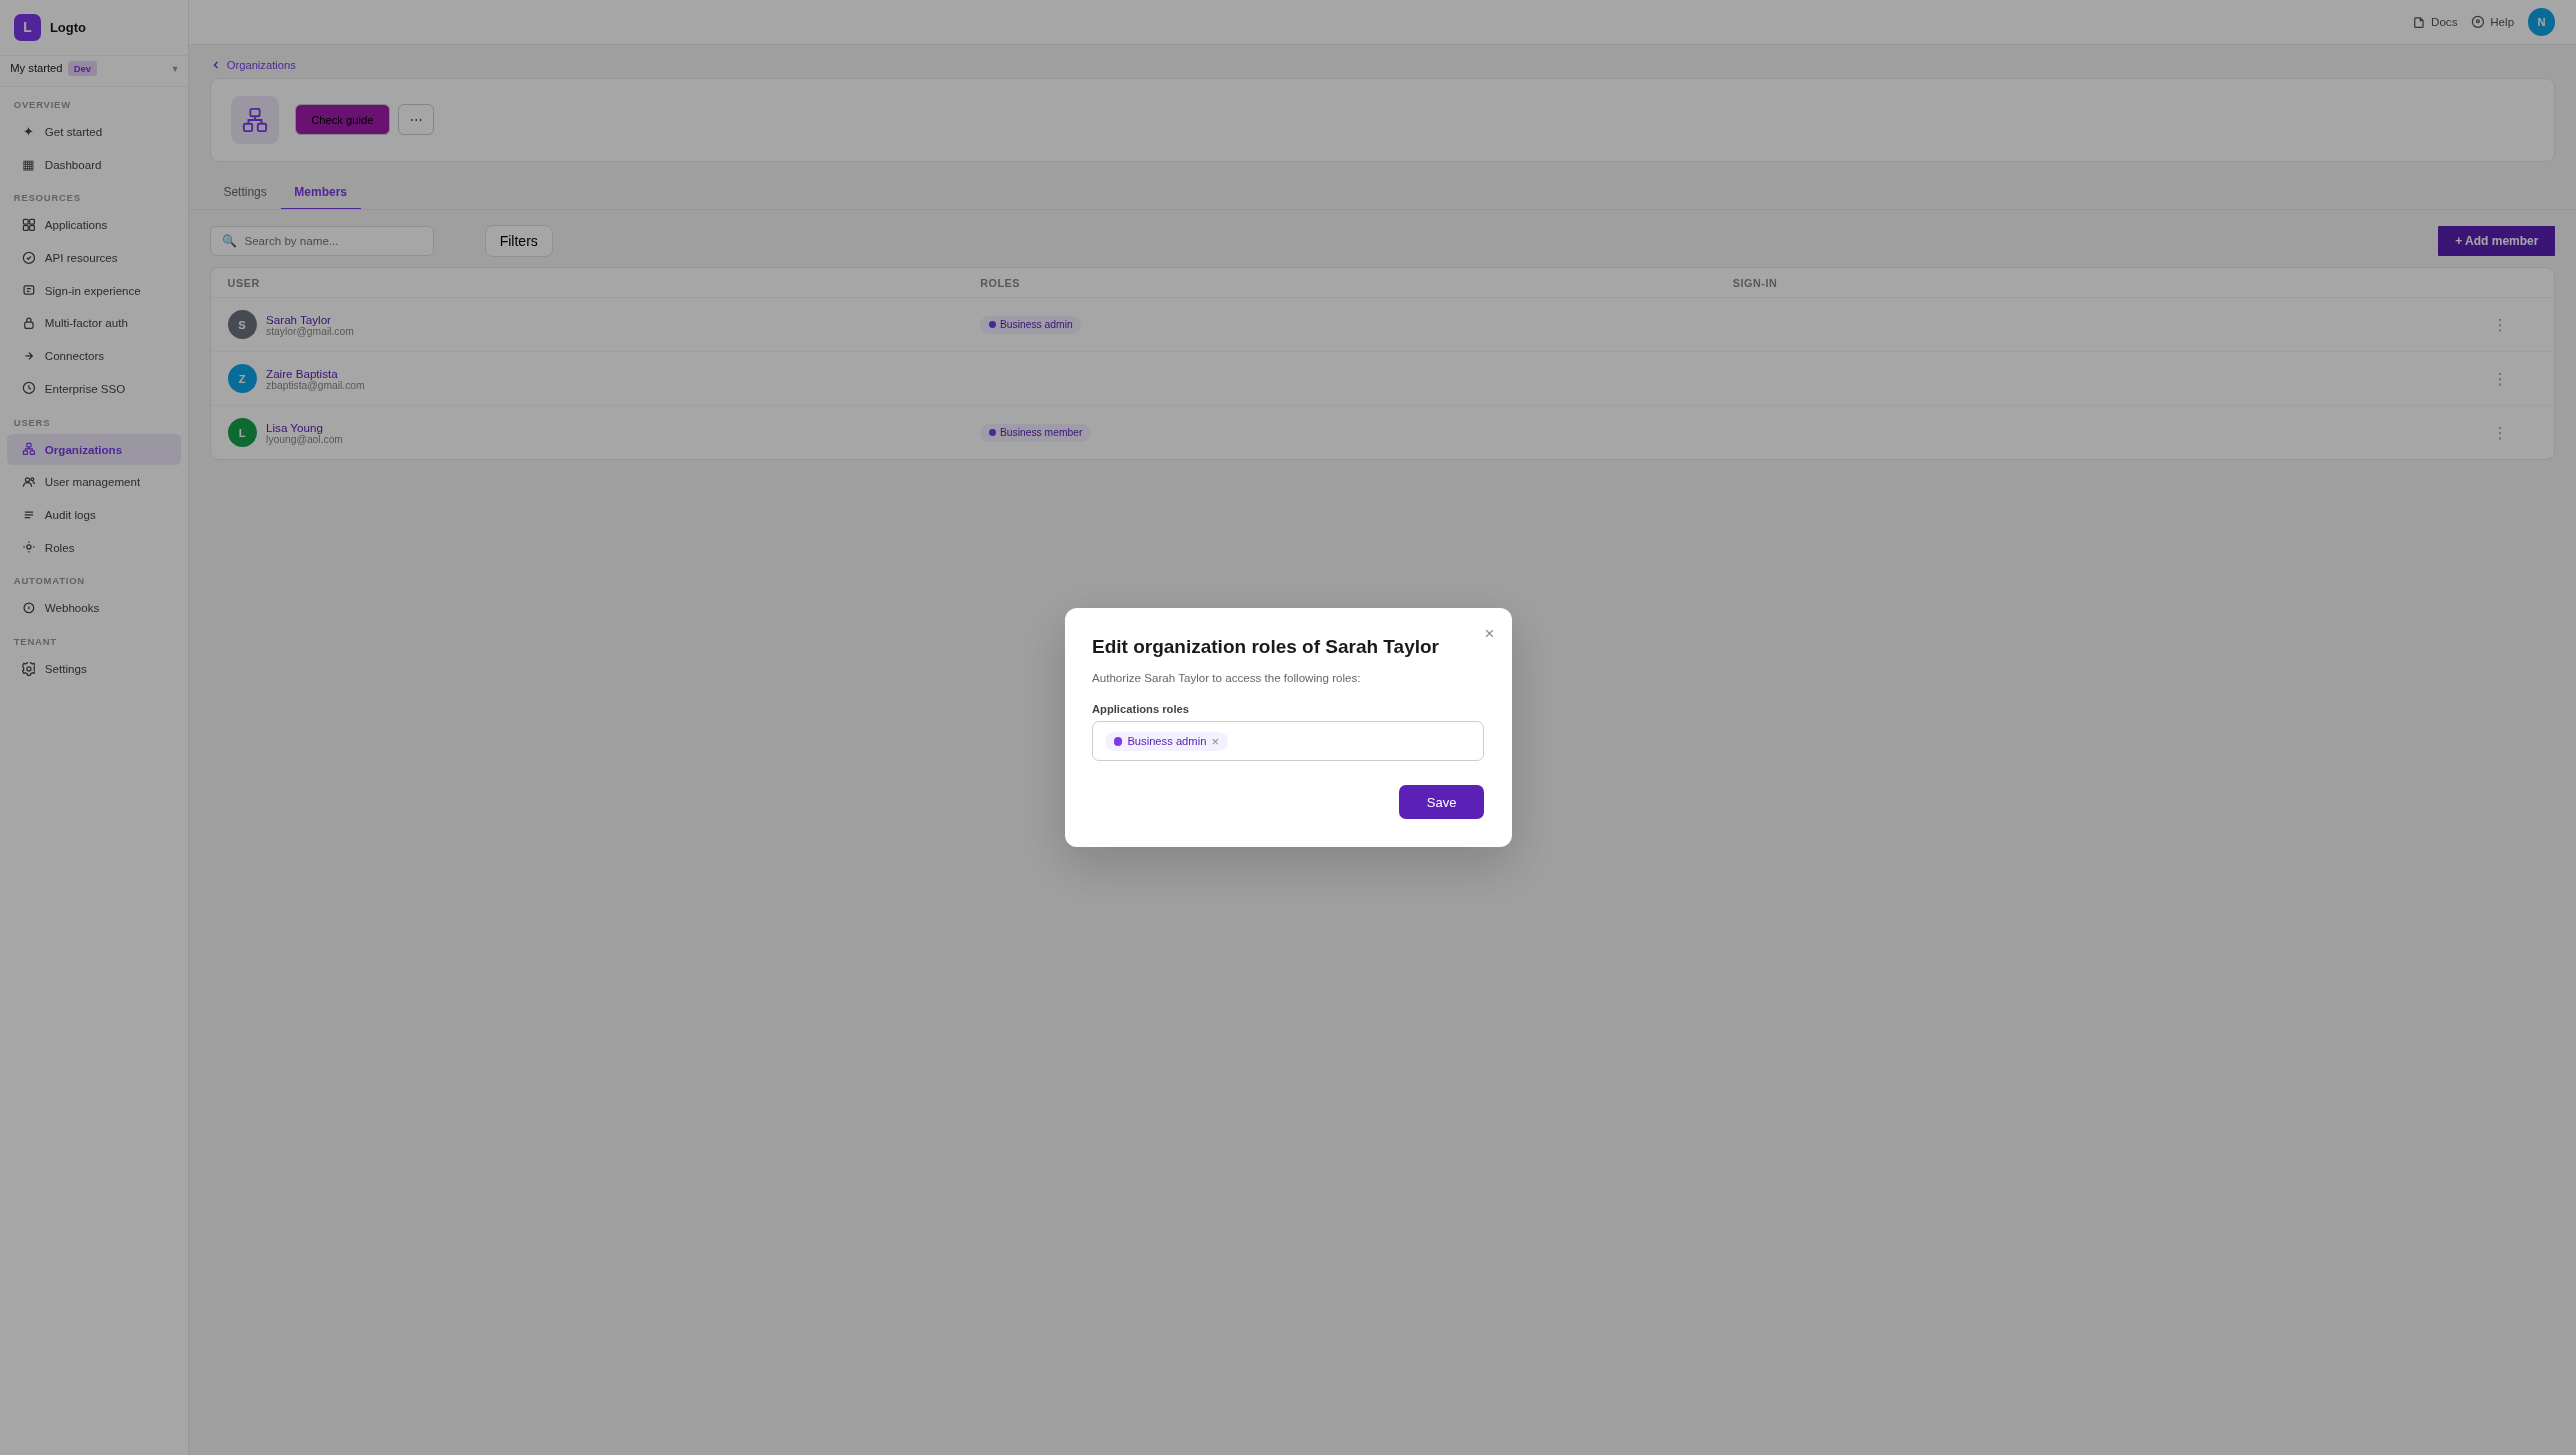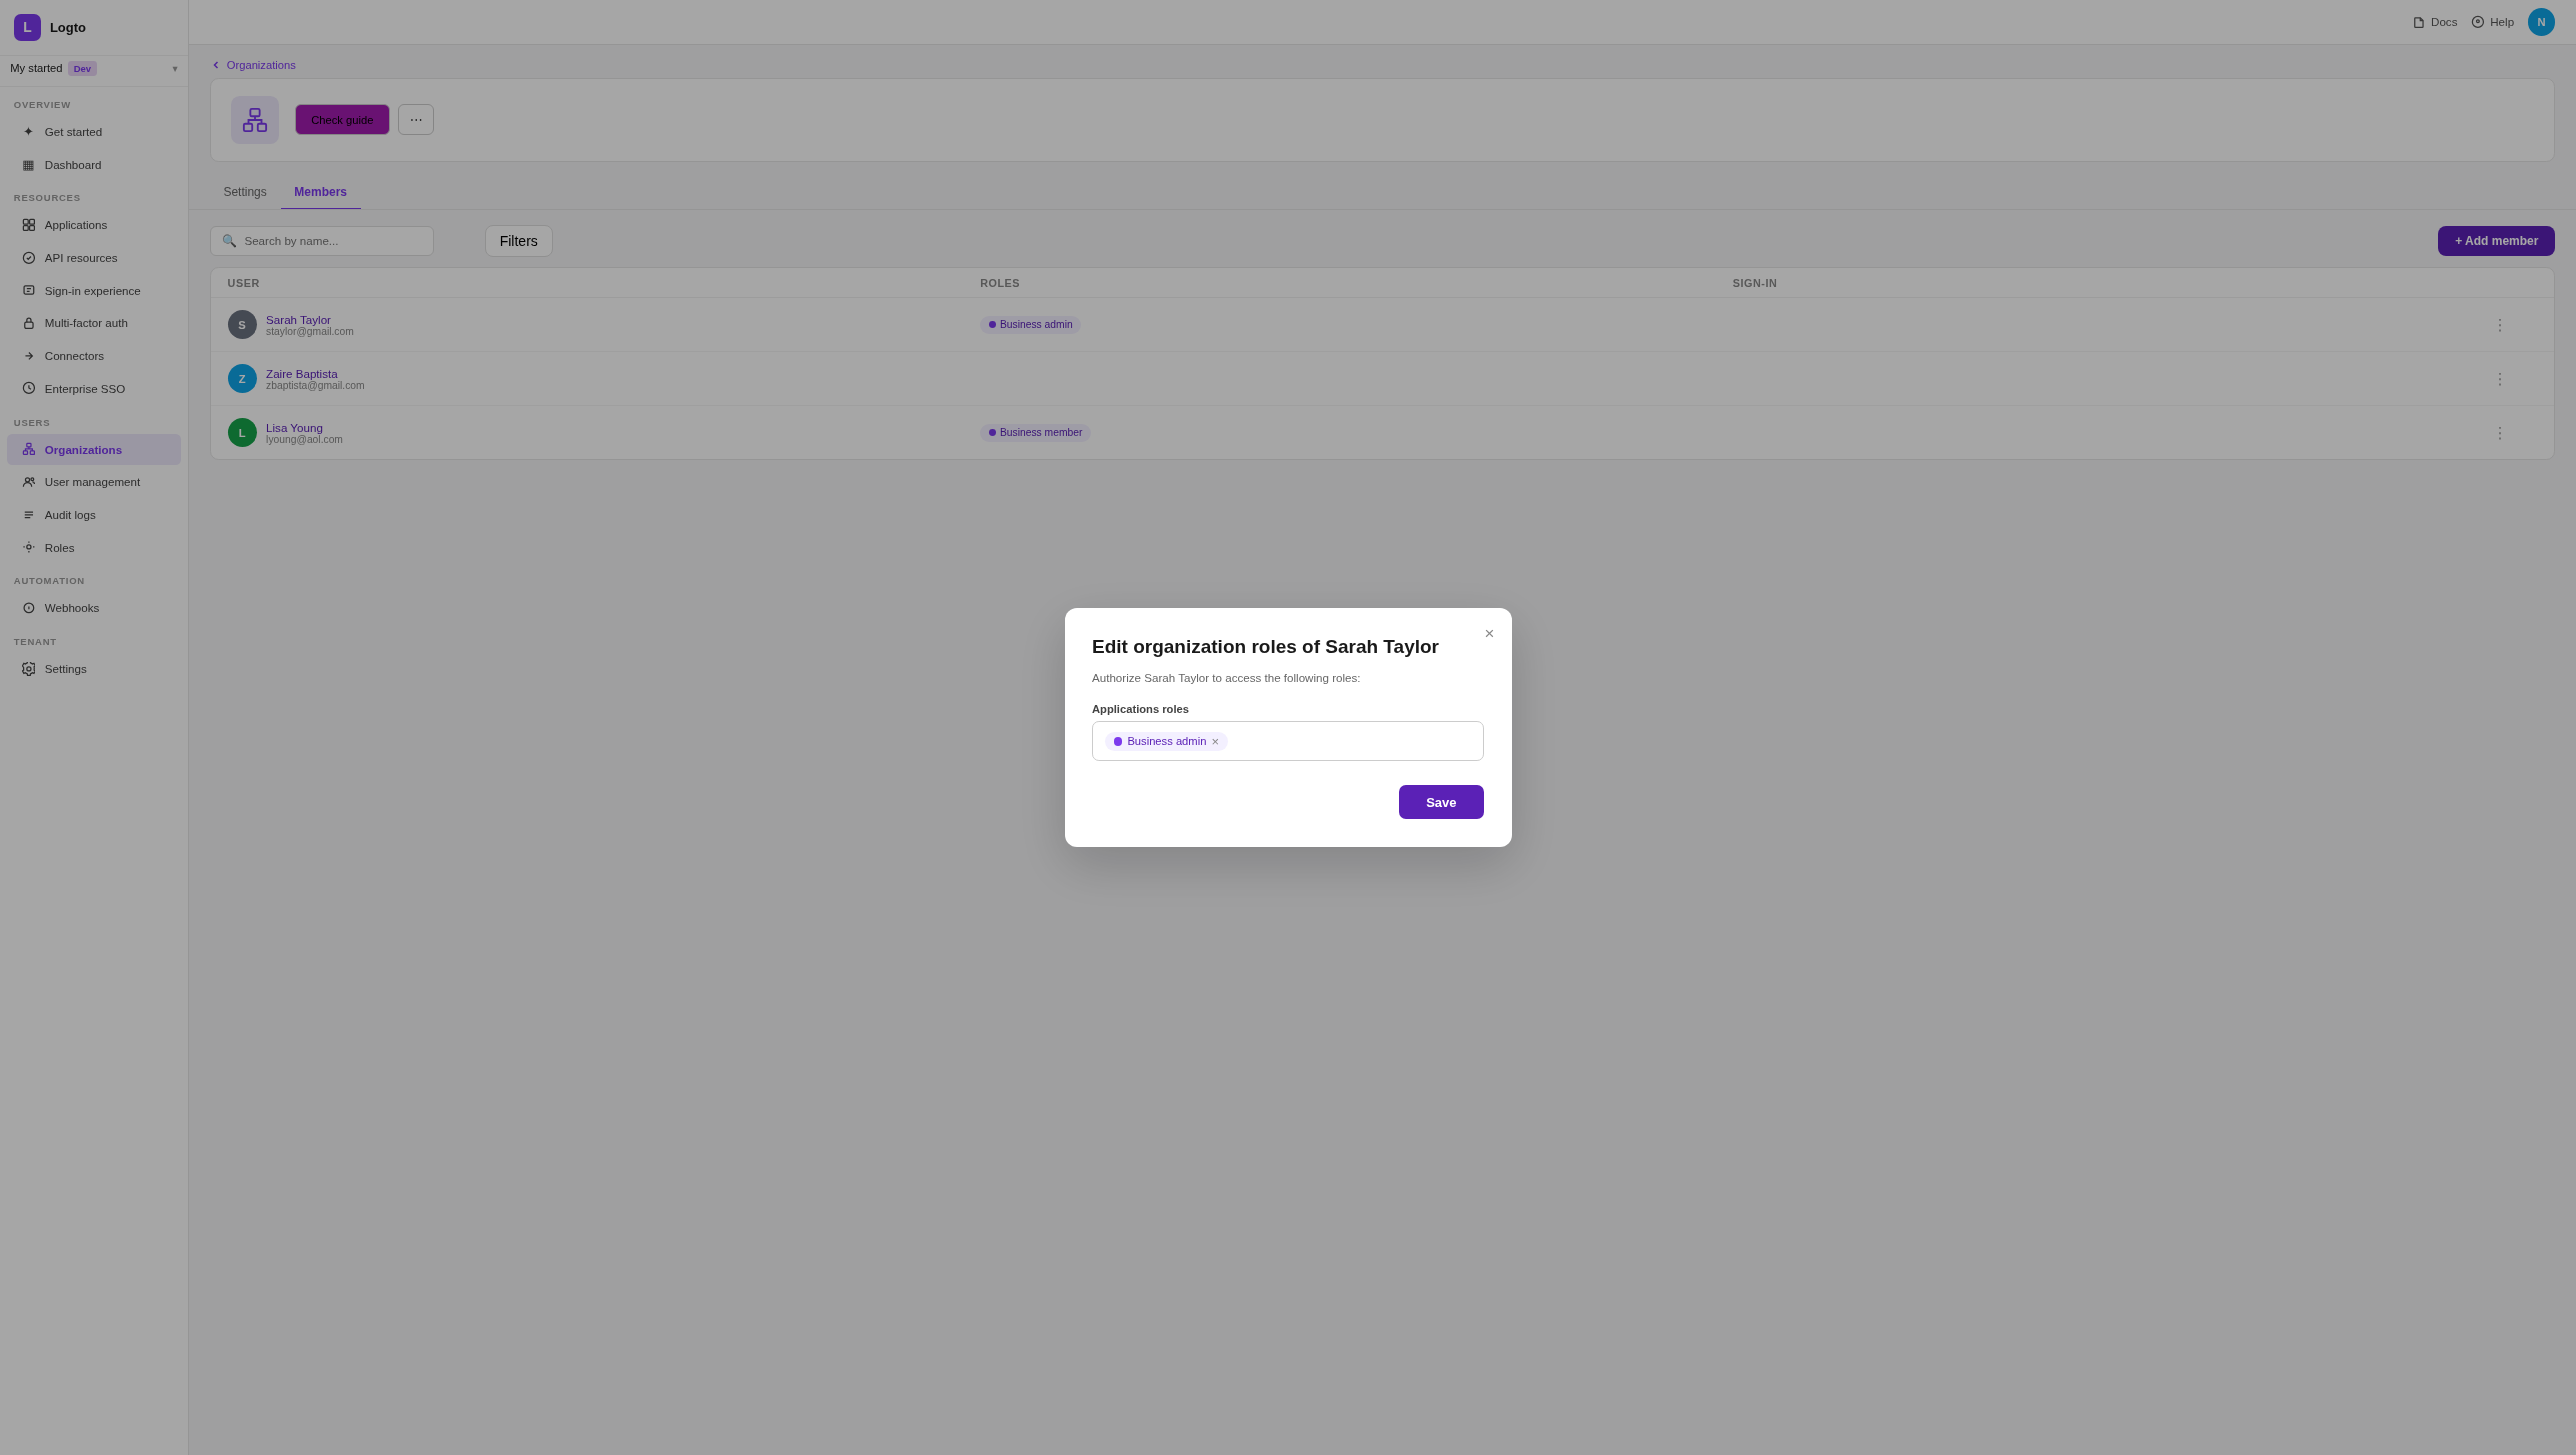--- a/index.html
+++ b/index.html
@@ -54,21 +54,21 @@
     .tabs { display: flex; gap: 0; border-bottom: 0.9px solid #e5e5e5; padding: 0 20.6px; background: transparent; }
     .tab { padding: 9.5px 13.8px; font-size: 12px; cursor: pointer; border-bottom: 1.7px solid transparent; color: #666; margin-bottom: -0.9px; }
     .tab.active { color: #7c3aed; border-bottom-color: #7c3aed; font-weight: 600; }
 
     
     .members-bar { display: flex; align-items: center; gap: 10.3px; padding: 15.5px 20.6px 10.3px; }
     .search-box { display: flex; align-items: center; gap: 6.9px; border: 0.9px solid #ddd; border-radius: 6px; padding: 6.9px 12px; background: #fff; min-width: 224px; }
     .search-box input { border: none; outline: none; font-size: 11.6px; background: transparent; color: #555; width: 155px; }
     .search-icon { color: #aaa; font-size: 12px; }
     .btn-filter { border: 0.9px solid #ddd; background: #fff; padding: 6.9px 13.8px; border-radius: 8px; font-size: 14px; cursor: pointer; margin-left: 41px; }
-    .add-member-btn { margin-left: auto; background: #5b21b6; color: white; border: none; padding: 7.7px 17px; border-radius: 8px; font-size: 12px; font-weight: 600; cursor: pointer; display: flex; align-items: center; gap: 6px; }
+    .add-member-btn { margin-left: auto; background: #5b21b6; color: white; border: none; padding: 7.7px 17px; border-radius: 1px; font-size: 12px; font-weight: 600; cursor: pointer; display: flex; align-items: center; gap: 6px; }
 
     
     .members-table { margin: 0 20.6px; border: 0.9px solid #e5e5e5; border-radius: 8.6px; background: #fff; overflow: hidden; }
     .table-header { display: grid; grid-template-columns: 2fr 2fr 2fr 52px; padding: 8.6px 17px; border-bottom: 0.9px solid #f0f0f0; font-size: 10.8px; font-weight: 600; color: #888; text-transform: uppercase; letter-spacing: 0.05em; }
     .table-row { display: grid; grid-template-columns: 2fr 2fr 2fr 52px; padding: 12px 17px; border-bottom: 0.9px solid #f5f5f5; align-items: center; }
     .table-row:last-child { border-bottom: none; }
     .user-cell { display: flex; align-items: center; gap: 9.5px; }
     .user-avatar { width: 29px; height: 29px; border-radius: 50%; display: flex; align-items: center; justify-content: center; font-size: 11.2px; font-weight: 700; color: white; flex-shrink: 0; }
     .user-name { font-size: 11.6px; font-weight: 500; color: #5b21b6; }
     .user-email { font-size: 10.3px; color: #888; }
@@ -81,21 +81,21 @@
     .modal { background: #fff; border-radius: 12px; width: 447px; padding: 27.5px; box-shadow: 0 17px 52px rgba(0,0,0,0.18); position: relative; }
     .modal-title { font-size: 19px; font-weight: 700; margin-bottom: 13px; }
     .modal-subtitle { font-size: 11.6px; color: #666; margin-bottom: 19px; }
     .modal-close { position: absolute; top: 17px; right: 17px; background: none; border: none; font-size: 17px; cursor: pointer; color: #888; line-height: 1; }
     .modal-field-label { font-size: 11.2px; font-weight: 600; color: #444; margin-bottom: 6.9px; }
     .modal-roles-input { border: 0.9px solid #ccc; border-radius: 6.9px; padding: 8.6px 12px; display: flex; align-items: center; gap: 6.9px; min-height: 40px; flex-wrap: wrap; }
     .role-tag { display: inline-flex; align-items: center; gap: 5.2px; background: #f3f0ff; color: #5b21b6; font-size: 11.2px; padding: 3.4px 8.6px; border-radius: 17px; font-weight: 500; }
     .role-tag-remove { cursor: pointer; color: #888; font-size: 13px; line-height: 1; display: flex; align-items: center; }
     .role-tag-icon { width: 8.6px; height: 8.6px; border-radius: 50%; background: #7c3aed; display: inline-block; }
     .modal-footer { display: flex; justify-content: flex-end; margin-top: 24px; }
-    .btn-save { background: #5b21b6; color: white; border: none; padding: 9.5px 27.5px; border-radius: 6.9px; font-size: 13px; font-weight: 700; cursor: pointer; }
+    .btn-save { background: #5b21b6; color: white; border: none; padding: 9.5px 27.5px; border-radius: 6.9px; font-size: 13px; font-weight: 400; cursor: pointer; }
   </style>
 </head>
 <body>
 
 <div class="app">
 
   <nav class="sidebar">
     <div class="sidebar-logo">
       <div class="logo-icon">L</div>
       <span class="logo-text">Logto</span>

